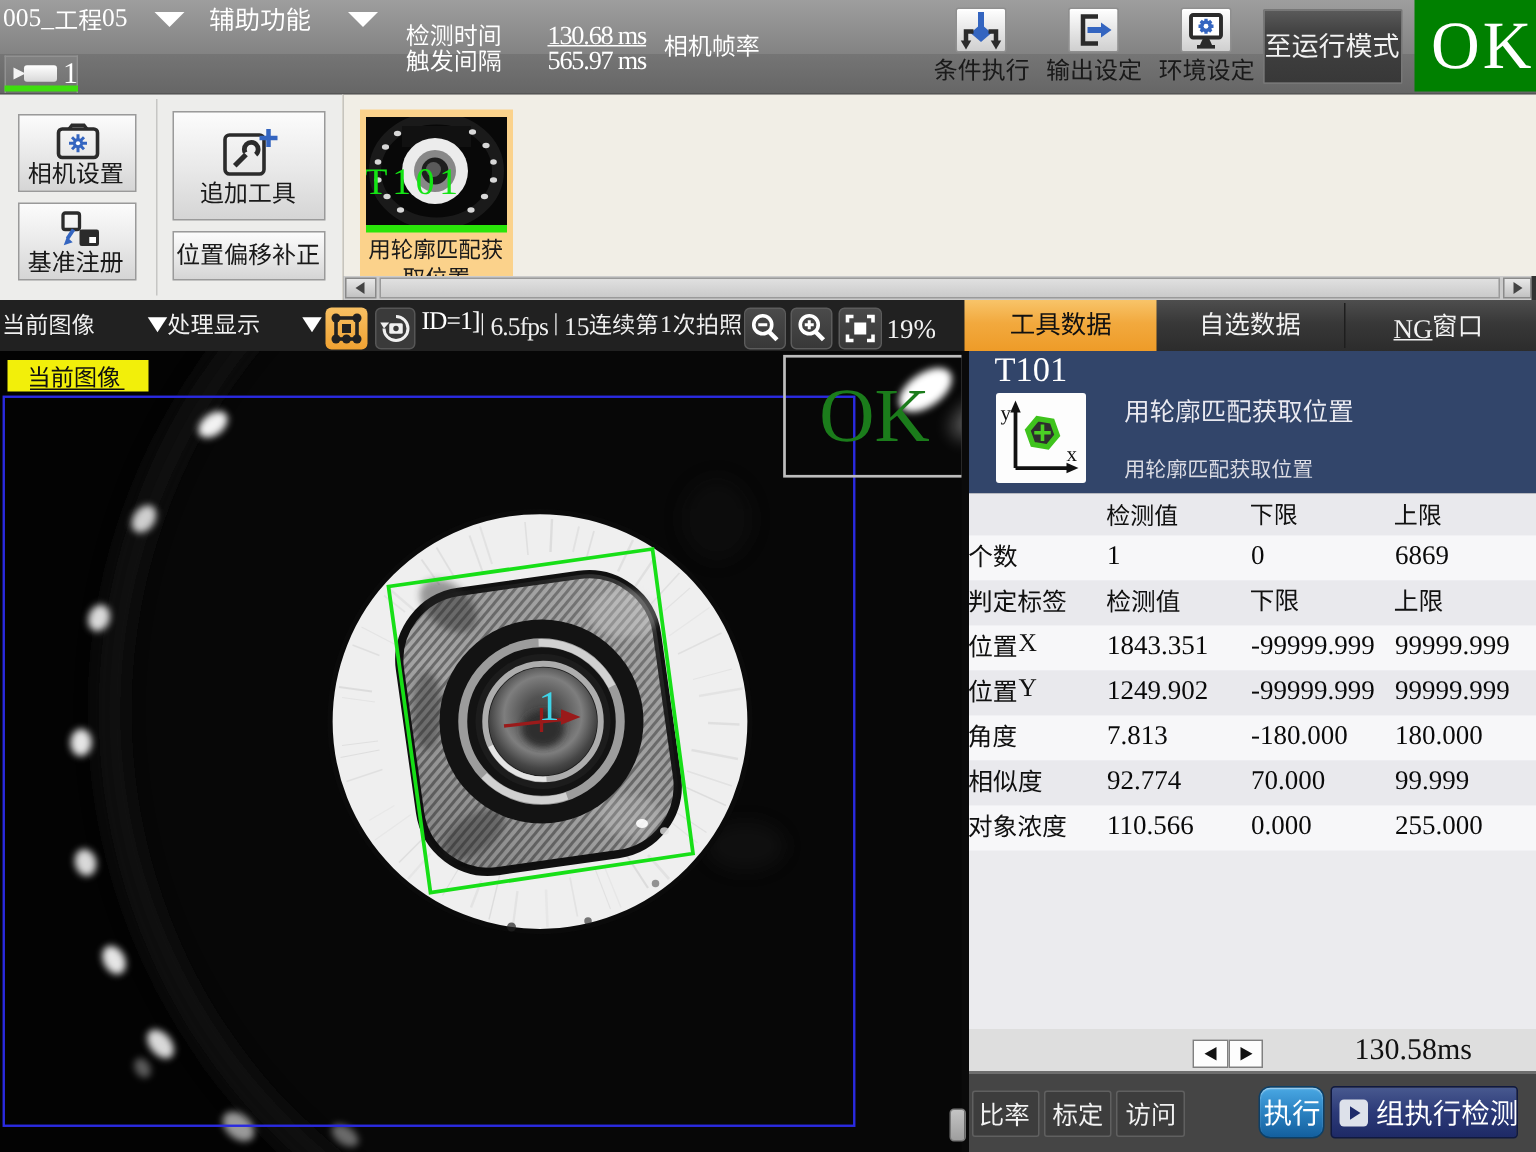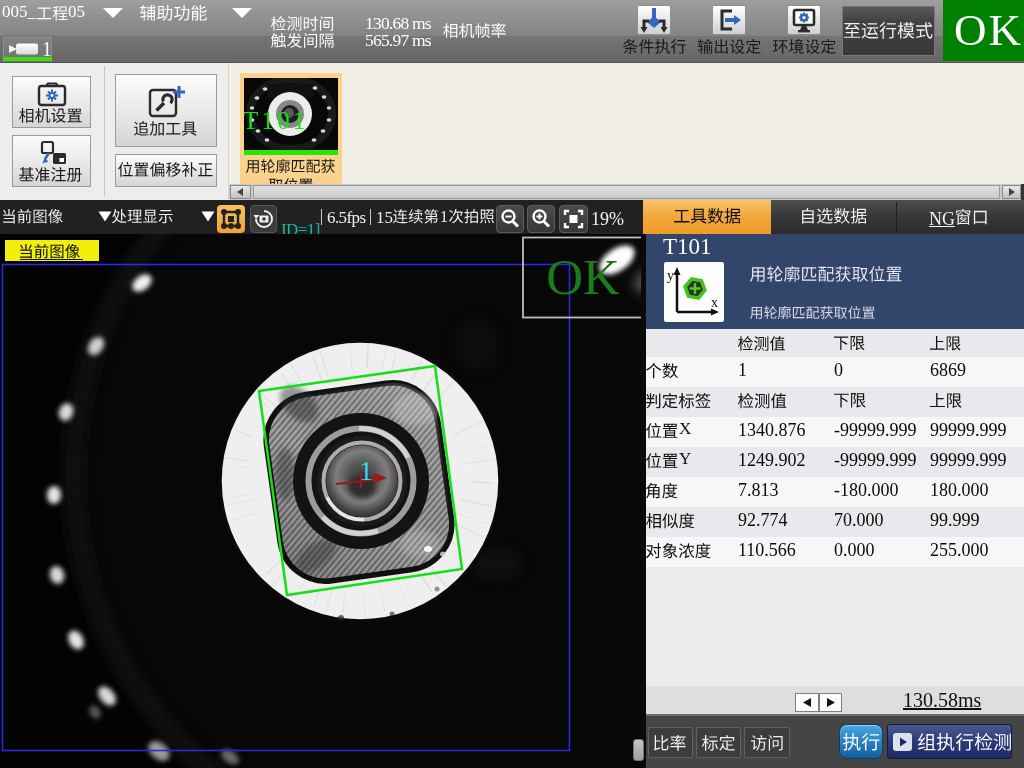--- a/index.html
+++ b/index.html
@@ -22,21 +22,21 @@
     </svg>
 <svg style="position:absolute;left:231px;top:7px" width="22" height="12">
       <path d="M1 1 L21 1 L11 11 Z" fill="#fff"></path>
     </svg>
 <svg style="position:absolute;left:270.0px;top:15.0px;" width="64.1" height="16.8" viewBox="0 0 64.1 16.8">
       <path transform="translate(0.47,14.55)" d="M7.5 -8.5V-7.4H12.9V-8.5ZM6.4 -5.7C6.8 -4.5 7.2 -2.9 7.4 -1.8L8.4 -2.1C8.2 -3.1 7.8 -4.7 7.3 -5.9ZM9.5 -6.1C9.7 -4.9 10 -3.3 10.1 -2.3L11.1 -2.4C11 -3.5 10.7 -5 10.4 -6.3ZM2.9 -13.4V-10.4H0.8V-9.3H2.8C2.3 -7.2 1.4 -4.7 0.5 -3.4C0.7 -3.1 1 -2.6 1.1 -2.2C1.8 -3.2 2.4 -4.8 2.9 -6.5V1.3H4V-7.1C4.4 -6.3 4.8 -5.4 5.1 -4.9L5.8 -5.7C5.5 -6.2 4.3 -8.1 4 -8.6V-9.3H5.6V-10.4H4V-13.4ZM10 -13.6C8.9 -11.3 7 -9.3 5 -8C5.2 -7.8 5.6 -7.3 5.7 -7C7.3 -8.2 8.9 -9.8 10.1 -11.6C11.4 -10 13.2 -8.3 14.8 -7.2C15 -7.5 15.2 -8 15.5 -8.3C13.8 -9.3 11.8 -11 10.7 -12.6L11 -13.2ZM5.5 -0.6V0.5H15V-0.6H12.1C12.9 -2.1 13.9 -4.2 14.5 -6L13.5 -6.3C12.9 -4.5 11.9 -2.1 11 -0.6Z M23.8 -1.5C24.6 -0.7 25.5 0.4 26 1.2L26.8 0.6C26.3 -0.1 25.3 -1.2 24.5 -1.9ZM21 -12.5V-2.5H21.9V-11.6H25.4V-2.5H26.4V-12.5ZM29.9 -13.2V-0.1C29.9 0.1 29.8 0.2 29.6 0.2C29.3 0.2 28.6 0.2 27.7 0.2C27.9 0.5 28 1 28.1 1.2C29.2 1.2 29.9 1.2 30.3 1C30.7 0.8 30.9 0.5 30.9 -0.1V-13.2ZM27.7 -12V-2.4H28.6V-12ZM23.1 -10.4V-4.8C23.1 -2.8 22.8 -0.8 20.1 0.5C20.3 0.7 20.6 1.1 20.7 1.2C23.6 -0.2 24.1 -2.6 24.1 -4.8V-10.4ZM17.3 -12.4C18.2 -11.9 19.3 -11.2 19.9 -10.6L20.6 -11.6C20 -12.1 18.9 -12.8 18 -13.3ZM16.6 -8.1C17.5 -7.6 18.7 -6.9 19.2 -6.4L20 -7.4C19.3 -7.8 18.2 -8.5 17.3 -9ZM16.9 0.4 18 1.1C18.7 -0.4 19.5 -2.4 20.1 -4L19.1 -4.7C18.5 -2.9 17.6 -0.8 16.9 0.4Z M39.6 -7.2C40.4 -6 41.5 -4.3 42 -3.3L43.1 -3.9C42.5 -4.9 41.4 -6.5 40.6 -7.8ZM37.2 -6.4V-2.8H34.4V-6.4ZM37.2 -7.5H34.4V-11H37.2ZM33.3 -12.1V-0.4H34.4V-1.7H38.3V-12.1ZM44.2 -13.4V-10.2H39V-9.1H44.2V-0.5C44.2 -0.2 44.1 -0.1 43.8 -0.1C43.4 -0.1 42.2 -0.1 41 -0.1C41.2 0.2 41.4 0.8 41.4 1.1C43 1.1 44.1 1.1 44.6 0.9C45.2 0.7 45.4 0.4 45.4 -0.5V-9.1H47.4V-10.2H45.4V-13.4Z M49.5 -9.8V1.3H50.7V-9.8ZM49.7 -12.7C50.4 -12 51.3 -10.9 51.6 -10.3L52.6 -10.9C52.2 -11.6 51.4 -12.6 50.6 -13.2ZM54.1 -4.7H57.9V-2.6H54.1ZM54.1 -7.9H57.9V-5.7H54.1ZM53 -8.9V-1.6H59V-8.9ZM53.6 -12.5V-11.4H61.4V-0.2C61.4 0 61.3 0.1 61.1 0.1C60.9 0.1 60.2 0.1 59.6 0.1C59.7 0.4 59.9 0.9 60 1.2C60.9 1.2 61.6 1.2 62 1C62.5 0.8 62.6 0.5 62.6 -0.2V-12.5Z" fill="#fff"></path>
     </svg>
 <svg style="position:absolute;left:270.0px;top:32.0px;" width="64.7" height="16.8" viewBox="0 0 64.7 16.8">
       <path transform="translate(0.49,14.50)" d="M4.1 -8.4V-6.5H2.7V-8.4ZM5 -8.4H6.4V-6.5H5ZM2.6 -9.4C2.9 -9.9 3.2 -10.4 3.4 -11H5.4C5.2 -10.5 4.9 -9.9 4.6 -9.4ZM3 -13.5C2.5 -11.5 1.7 -9.6 0.5 -8.4C0.8 -8.2 1.2 -7.8 1.4 -7.6L1.7 -7.9V-5.1C1.7 -3.3 1.6 -0.9 0.6 0.8C0.8 0.9 1.3 1.1 1.5 1.3C2.2 0.2 2.5 -1.3 2.6 -2.7H4.1V0.8H5V-2.7H6.4V-0.1C6.4 0.1 6.4 0.1 6.2 0.1C6.1 0.1 5.7 0.1 5.3 0.1C5.4 0.4 5.6 0.8 5.6 1.1C6.3 1.1 6.7 1.1 7 0.9C7.3 0.7 7.4 0.4 7.4 -0.1V-9.4H5.7C6.1 -10.1 6.5 -10.9 6.8 -11.6L6 -12.1L5.9 -12H3.8C3.9 -12.4 4 -12.8 4.1 -13.2ZM4.1 -5.6V-3.7H2.7C2.7 -4.2 2.7 -4.7 2.7 -5.1V-5.6ZM5 -5.6H6.4V-3.7H5ZM10.7 -13.4V-10.4H8.1V-4.4H10.8V-0.9L7.6 -0.6L7.8 0.6C9.5 0.4 11.8 0.1 14 -0.3C14.2 0.3 14.4 0.8 14.4 1.2L15.5 0.8C15.2 -0.3 14.5 -2.1 13.7 -3.5L12.8 -3.1C13.1 -2.6 13.4 -1.9 13.6 -1.3L12 -1.1V-4.4H14.6V-10.4H12V-13.4ZM9.1 -9.4H10.8V-5.4H9.1ZM11.9 -9.4H13.6V-5.4H11.9Z M26.8 -12.6C27.5 -11.9 28.4 -10.9 28.8 -10.3L29.8 -10.9C29.3 -11.5 28.4 -12.5 27.7 -13.2ZM18.3 -8.4C18.5 -8.5 19 -8.6 20 -8.6H22.3C21.2 -5.3 19.4 -2.7 16.5 -0.9C16.8 -0.7 17.2 -0.2 17.4 0C19.5 -1.3 21 -2.9 22.1 -4.9C22.7 -3.7 23.5 -2.6 24.5 -1.8C23.1 -0.8 21.5 -0.1 19.8 0.3C20.1 0.5 20.4 1 20.5 1.3C22.3 0.8 24 0.1 25.4 -1C26.9 0.1 28.6 0.9 30.7 1.3C30.8 1 31.2 0.5 31.4 0.3C29.5 -0.1 27.8 -0.8 26.4 -1.7C27.8 -3 28.8 -4.6 29.5 -6.6L28.7 -7L28.5 -6.9H23.1C23.3 -7.5 23.5 -8 23.6 -8.6H30.9L30.9 -9.8H24C24.2 -10.9 24.4 -12 24.6 -13.3L23.2 -13.5C23.1 -12.2 22.9 -11 22.6 -9.8H19.7C20.1 -10.6 20.6 -11.7 20.8 -12.8L19.6 -13C19.3 -11.8 18.7 -10.5 18.5 -10.1C18.3 -9.8 18.1 -9.6 17.9 -9.5C18 -9.2 18.2 -8.6 18.3 -8.4ZM25.4 -2.5C24.3 -3.4 23.5 -4.5 22.8 -5.8H27.9C27.3 -4.5 26.4 -3.4 25.4 -2.5Z M33.5 -9.8V1.3H34.7V-9.8ZM33.7 -12.7C34.4 -12 35.3 -10.9 35.6 -10.3L36.6 -10.9C36.2 -11.6 35.4 -12.6 34.6 -13.2ZM38.1 -4.7H41.9V-2.6H38.1ZM38.1 -7.9H41.9V-5.7H38.1ZM37 -8.9V-1.6H43V-8.9ZM37.6 -12.5V-11.4H45.4V-0.2C45.4 0 45.3 0.1 45.1 0.1C44.9 0.1 44.2 0.1 43.6 0.1C43.7 0.4 43.9 0.9 44 1.2C44.9 1.2 45.6 1.2 46 1C46.5 0.8 46.6 0.5 46.6 -0.2V-12.5Z M56.1 -9.9H61.2V-8.4H56.1ZM55.1 -10.8V-7.5H62.3V-10.8ZM54.3 -12.7V-11.7H63.2V-12.7ZM49.2 -12.8V1.2H50.3V-11.7H52.3C52 -10.6 51.5 -9.2 51.1 -8.1C52.2 -6.8 52.5 -5.7 52.5 -4.8C52.5 -4.3 52.4 -3.9 52.2 -3.7C52 -3.6 51.9 -3.6 51.7 -3.6C51.4 -3.6 51.1 -3.6 50.7 -3.6C50.9 -3.3 51 -2.8 51 -2.5C51.4 -2.5 51.8 -2.5 52.1 -2.5C52.4 -2.6 52.7 -2.7 52.9 -2.8C53.4 -3.2 53.6 -3.9 53.6 -4.7C53.6 -5.7 53.3 -6.9 52.1 -8.2C52.7 -9.5 53.3 -11.1 53.7 -12.4L52.9 -12.8L52.8 -12.8ZM60.3 -5.4C60 -4.8 59.5 -3.8 59 -3.1H56.1V-2.3H58.1V0.9H59.2V-2.3H61.3V-3.1H59.9C60.3 -3.7 60.8 -4.4 61.1 -5.1ZM56.4 -5.1C56.8 -4.5 57.3 -3.6 57.6 -3.1L58.4 -3.5C58.2 -4 57.6 -4.8 57.1 -5.5ZM54.4 -6.6V1.3H55.4V-5.7H61.9V0.1C61.9 0.2 61.9 0.3 61.7 0.3C61.5 0.3 61 0.3 60.4 0.3C60.6 0.6 60.7 1 60.7 1.3C61.6 1.3 62.2 1.3 62.5 1.1C62.9 0.9 63 0.6 63 0.1V-6.6Z" fill="#fff"></path>
     </svg>
-<div style="position:absolute;left:365px;top:13px;font:17.5px 'Liberation Serif',serif;color:#fff;letter-spacing:-0.8px;">130.68 ms</div>
+<div style="position:absolute;left:365px;top:13px;font:17.5px 'Liberation Serif',serif;color:#fff;letter-spacing:-0.8px;text-decoration:underline;">130.68 ms</div>
 <div style="position:absolute;left:365px;top:30px;font:17.5px 'Liberation Serif',serif;color:#fff;letter-spacing:-0.8px;">565.97 ms</div>
 <svg style="position:absolute;left:442.0px;top:22.0px;" width="64.7" height="16.9" viewBox="0 0 64.7 16.9">
       <path transform="translate(0.54,14.55)" d="M8.7 -7.6H13.6V-4.8H8.7ZM8.7 -8.7V-11.4H13.6V-8.7ZM8.7 -3.7H13.6V-0.9H8.7ZM7.6 -12.5V1.2H8.7V0.2H13.6V1.1H14.8V-12.5ZM3.4 -13.4V-10H0.8V-8.9H3.3C2.7 -6.7 1.6 -4.1 0.5 -2.8C0.7 -2.5 1 -2 1.1 -1.7C2 -2.8 2.8 -4.6 3.4 -6.4V1.3H4.6V-6C5.2 -5.3 5.9 -4.3 6.2 -3.7L7 -4.7C6.6 -5.2 5.2 -6.9 4.6 -7.4V-8.9H6.9V-10H4.6V-13.4Z M24 -12.5V-7.4C24 -4.9 23.7 -1.7 21.6 0.5C21.9 0.7 22.3 1.1 22.5 1.3C24.8 -1.1 25.1 -4.7 25.1 -7.4V-11.4H28.1V-1.1C28.1 0.3 28.2 0.6 28.5 0.8C28.8 1 29.1 1.1 29.4 1.1C29.6 1.1 30 1.1 30.2 1.1C30.6 1.1 30.9 1.1 31.1 0.9C31.3 0.7 31.5 0.5 31.5 0C31.6 -0.4 31.7 -1.6 31.7 -2.5C31.4 -2.6 31 -2.8 30.8 -3C30.7 -1.9 30.7 -1.1 30.7 -0.7C30.7 -0.4 30.6 -0.2 30.5 -0.1C30.4 -0 30.3 0 30.2 0C30 0 29.8 0 29.7 0C29.6 0 29.5 -0 29.4 -0.1C29.4 -0.2 29.3 -0.5 29.3 -1V-12.5ZM19.5 -13.4V-10H16.8V-8.9H19.3C18.8 -6.6 17.6 -4.1 16.4 -2.8C16.6 -2.5 16.9 -2 17.1 -1.7C18 -2.8 18.8 -4.6 19.5 -6.5V1.3H20.7V-6.1C21.3 -5.3 22 -4.3 22.4 -3.7L23.1 -4.7C22.7 -5.2 21.2 -6.9 20.7 -7.4V-8.9H23V-10H20.7V-13.4Z M43.3 -0.9C44.4 -0.3 45.9 0.6 46.6 1.3L47.3 0.4C46.6 -0.2 45.1 -1.1 43.9 -1.7ZM42.5 -7.3V-4.4C42.5 -2.9 42.1 -0.9 38.3 0.3C38.5 0.6 38.8 1 39 1.3C43 -0.2 43.6 -2.4 43.6 -4.4V-7.3ZM39.8 -9.5V-2H40.8V-8.4H45.2V-2H46.3V-9.5H43.6V-10.9H47.2V-12H43.6V-13.4H42.4V-9.5ZM33.2 -10.4V-2H34.2V-9.3H35.4V1.3H36.4V-9.3H37.7V-3.4C37.7 -3.2 37.7 -3.2 37.6 -3.2C37.4 -3.2 37.1 -3.2 36.8 -3.2C36.9 -2.9 37.1 -2.4 37.1 -2.1C37.6 -2.1 38 -2.2 38.3 -2.4C38.6 -2.5 38.6 -2.9 38.6 -3.3V-10.4H36.4V-13.4H35.4V-10.4Z M61.3 -10.3C60.7 -9.6 59.7 -8.8 59 -8.2L59.9 -7.6C60.6 -8.2 61.5 -8.9 62.3 -9.7ZM48.9 -5.4 49.5 -4.4C50.6 -4.9 51.9 -5.6 53.1 -6.3L52.9 -7.2C51.4 -6.5 49.9 -5.8 48.9 -5.4ZM49.4 -9.6C50.2 -9 51.3 -8.2 51.8 -7.7L52.6 -8.4C52.1 -9 51 -9.7 50.2 -10.2ZM58.8 -6.5C59.9 -5.9 61.3 -4.9 62 -4.3L62.9 -5C62.2 -5.6 60.8 -6.6 59.7 -7.2ZM48.8 -3.2V-2.1H55.4V1.3H56.6V-2.1H63.2V-3.2H56.6V-4.5H55.4V-3.2ZM55 -13.2C55.2 -12.9 55.5 -12.4 55.7 -12H49.1V-10.9H55C54.5 -10.1 54 -9.5 53.8 -9.3C53.5 -9 53.3 -8.8 53.1 -8.8C53.2 -8.5 53.3 -8 53.4 -7.7C53.6 -7.8 54 -7.9 55.8 -8C55.1 -7.3 54.4 -6.6 54.1 -6.4C53.5 -5.9 53.1 -5.6 52.8 -5.6C52.9 -5.3 53 -4.8 53.1 -4.5C53.4 -4.7 54 -4.8 58.2 -5.2C58.4 -4.9 58.5 -4.6 58.6 -4.3L59.6 -4.8C59.2 -5.5 58.4 -6.6 57.7 -7.5L56.8 -7.1C57.1 -6.8 57.4 -6.4 57.6 -6.1L54.8 -5.8C56.2 -6.9 57.6 -8.4 58.9 -9.8L57.9 -10.4C57.6 -10 57.2 -9.5 56.8 -9.1L54.7 -9C55.3 -9.5 55.8 -10.2 56.3 -10.9H63.1V-12H57.1C56.9 -12.5 56.5 -13.1 56.1 -13.6Z" fill="#fff"></path>
     </svg>
 <div style="position:absolute;left:637px;top:5px;width:34px;height:30px;background:linear-gradient(#fff,#e2e2e2 60%,#cfcfcf);border:1px solid #8f8f8f;border-radius:2px;box-shadow:inset 0 1px 0 #fff;"></div>
 <div style="position:absolute;left:712px;top:5px;width:34px;height:30px;background:linear-gradient(#fff,#e2e2e2 60%,#cfcfcf);border:1px solid #8f8f8f;border-radius:2px;box-shadow:inset 0 1px 0 #fff;"></div>
 <div style="position:absolute;left:787px;top:5px;width:34px;height:30px;background:linear-gradient(#fff,#e2e2e2 60%,#cfcfcf);border:1px solid #8f8f8f;border-radius:2px;box-shadow:inset 0 1px 0 #fff;"></div>
 <svg style="position:absolute;left:637px;top:5px" width="34" height="30">
 <rect x="15" y="3" width="4" height="10" fill="#3465c0"></rect>
 <path d="M17 11 L24 17 L17 23 L10 17 Z" fill="#3465c0"></path>
@@ -201,21 +201,21 @@
       </g>
 <rect x="11" y="11" width="6" height="6" fill="#222"></rect>
     </svg>
 <div style="position:absolute;left:250px;top:205px;width:27px;height:28px;background:#3a3a3a;border-radius:4px;border:1px solid #565656;"></div>
 <svg style="position:absolute;left:251px;top:206px" width="26" height="26">
 <path d="M13 5 a8 8 0 1 1 -8 8" stroke="#f0f0f0" stroke-width="2" fill="none"></path>
 <path d="M5 13 L2.5 9 L8.5 9 Z" fill="#f0f0f0"></path>
 <rect x="8.5" y="9.5" width="9" height="7" rx="1" fill="#f0f0f0"></rect>
       <circle cx="13" cy="13" r="1.8" fill="#3a3a3a"></circle>
     </svg>
-<div style="position:absolute;left:281px;top:220px;font:17px 'Liberation Serif',serif;color:#14b8a6;letter-spacing:-0.6px;">ID=1]</div>
+<div style="position:absolute;left:281px;top:204px;font:17px 'Liberation Serif',serif;color:#ffffff;letter-spacing:-0.6px;">ID=1]</div>
 <div style="position:absolute;left:320px;top:207px;font:16px 'Liberation Serif',serif;color:#efefef;">|</div>
 <div style="position:absolute;left:327px;top:208px;font:17px 'Liberation Serif',serif;color:#efefef;letter-spacing:-0.6px;">6.5fps</div>
 <div style="position:absolute;left:369px;top:207px;font:16px 'Liberation Serif',serif;color:#efefef;">|</div>
 <div style="position:absolute;left:376px;top:208px;font:17px 'Liberation Serif',serif;color:#efefef;">15</div>
 <svg style="position:absolute;left:392.0px;top:208.0px;" width="47.2" height="16.4" viewBox="0 0 47.2 16.4">
       <path transform="translate(0.54,14.10)" d="M1.3 -12.3C2.1 -11.4 3 -10.2 3.5 -9.4L4.4 -10.1C4 -10.8 3 -12 2.2 -12.8ZM3.8 -7.8H0.7V-6.7H2.7V-1.8C2.1 -1.5 1.3 -0.8 0.5 0.1L1.3 1.3C2 0.2 2.7 -0.8 3.2 -0.8C3.6 -0.8 4.1 -0.2 4.7 0.2C5.9 0.9 7.2 1.1 9.2 1.1C10.8 1.1 13.6 1 14.7 0.9C14.8 0.5 14.9 -0.1 15.1 -0.4C13.5 -0.2 11.2 -0.1 9.2 -0.1C7.4 -0.1 6.1 -0.2 5 -0.9C4.5 -1.2 4.1 -1.5 3.8 -1.7ZM5.8 -6.3C6 -6.5 6.5 -6.6 7.3 -6.6H9.6V-4.4H4.9V-3.3H9.6V-0.5H10.8V-3.3H14.6V-4.4H10.8V-6.6H13.8L13.9 -7.6H10.8V-9.5H9.6V-7.6H7.1C7.6 -8.4 8 -9.4 8.4 -10.4H14.3V-11.4H8.9L9.3 -12.7L8.1 -13C8 -12.5 7.8 -11.9 7.6 -11.4H5V-10.4H7.2C6.8 -9.5 6.5 -8.8 6.3 -8.5C6 -7.9 5.7 -7.5 5.5 -7.5C5.6 -7.1 5.8 -6.6 5.8 -6.3Z M22.8 -7C23.5 -6.6 24.4 -6 24.8 -5.6L25.3 -6.2C24.9 -6.6 24.1 -7.2 23.4 -7.6ZM21.7 -5.6C22.4 -5.2 23.3 -4.5 23.7 -4.1L24.3 -4.8C23.8 -5.2 23 -5.8 22.3 -6.2ZM26.2 -1.6C27.4 -0.8 28.9 0.4 29.6 1.3L30.3 0.5C29.6 -0.3 28.1 -1.5 26.9 -2.3ZM16.2 -0.9 16.4 0.2C17.7 -0.3 19.5 -1 21.1 -1.6L20.9 -2.6C19.1 -1.9 17.4 -1.3 16.2 -0.9ZM21.7 -9.2V-8.2H28.7C28.5 -7.5 28.2 -6.8 28 -6.4L28.9 -6.1C29.3 -6.9 29.7 -8 30 -9.1L29.3 -9.2L29.1 -9.2H26.2V-10.6H29.2V-11.6H26.2V-13H25.1V-11.6H22.3V-10.6H25.1V-9.2ZM25.5 -7.6V-5.7C25.5 -5.2 25.5 -4.5 25.4 -3.9H21.4V-2.9H25C24.4 -1.7 23.3 -0.5 21.1 0.4C21.3 0.6 21.6 1 21.8 1.3C24.4 0.1 25.7 -1.4 26.2 -2.9H30.1V-3.9H26.5C26.6 -4.5 26.6 -5.1 26.6 -5.7V-7.6ZM16.4 -6.6C16.7 -6.7 17 -6.8 18.8 -7C18.2 -6 17.6 -5.2 17.3 -4.9C16.9 -4.3 16.5 -3.9 16.2 -3.8C16.3 -3.5 16.5 -3 16.6 -2.8C16.8 -3 17.4 -3.2 21 -4.2C21 -4.4 20.9 -4.9 20.9 -5.2L18.2 -4.5C19.3 -5.9 20.4 -7.5 21.3 -9.2L20.4 -9.7C20.1 -9.1 19.8 -8.6 19.4 -8L17.6 -7.8C18.5 -9.2 19.4 -10.9 20.1 -12.5L19.1 -13C18.4 -11.1 17.3 -9.1 17 -8.6C16.6 -8 16.4 -7.7 16.1 -7.6C16.2 -7.3 16.4 -6.8 16.4 -6.6Z M33.6 -6.2C33.5 -5.1 33.2 -3.7 33 -2.8H37.2C35.9 -1.4 33.9 -0.3 32.1 0.3C32.3 0.6 32.7 1 32.8 1.3C34.7 0.5 36.7 -0.8 38.1 -2.3V1.2H39.2V-2.8H43.7C43.6 -1.4 43.4 -0.8 43.2 -0.6C43.1 -0.4 42.9 -0.4 42.6 -0.4C42.3 -0.4 41.6 -0.4 40.9 -0.5C41 -0.2 41.2 0.2 41.2 0.6C42 0.6 42.7 0.6 43.1 0.6C43.6 0.5 43.9 0.4 44.1 0.2C44.5 -0.2 44.7 -1.1 45 -3.3C45 -3.5 45 -3.8 45 -3.8H39.2V-5.2H44.5V-8.6H33V-7.7H38.1V-6.2ZM34.6 -5.2H38.1V-3.8H34.4ZM39.2 -7.7H43.3V-6.2H39.2ZM34.3 -13.1C33.7 -11.6 32.8 -10.2 31.7 -9.3C32 -9.1 32.5 -8.9 32.7 -8.7C33.3 -9.3 33.9 -10 34.3 -10.8H35.2C35.5 -10.2 35.8 -9.4 36 -8.9L37 -9.3C36.9 -9.7 36.6 -10.3 36.4 -10.8H38.9V-11.7H34.9C35 -12.1 35.2 -12.4 35.4 -12.8ZM40.3 -13.1C39.9 -11.7 39.1 -10.3 38.2 -9.4C38.5 -9.3 39 -9 39.2 -8.8C39.7 -9.3 40.2 -10 40.6 -10.8H41.6C42.1 -10.2 42.6 -9.4 42.8 -8.9L43.8 -9.3C43.6 -9.7 43.3 -10.3 42.9 -10.8H45.7V-11.7H41C41.1 -12.1 41.3 -12.4 41.4 -12.8Z" fill="#efefef"></path>
     </svg>
 <div style="position:absolute;left:440px;top:208px;font:16px 'Liberation Serif',serif;color:#efefef;">1</div>
 <svg style="position:absolute;left:448.0px;top:208.0px;" width="47.2" height="16.3" viewBox="0 0 47.2 16.3">
       <path transform="translate(0.35,14.02)" d="M0.9 -11.1C1.9 -10.5 3.3 -9.6 3.9 -9L4.6 -9.9C4 -10.5 2.6 -11.4 1.6 -12ZM0.7 -1.1 1.7 -0.3C2.7 -1.7 3.9 -3.5 4.8 -5.1L3.9 -5.9C2.9 -4.2 1.6 -2.3 0.7 -1.1ZM7 -13C6.5 -10.5 5.7 -8.1 4.5 -6.6C4.8 -6.5 5.4 -6.1 5.6 -6C6.2 -6.8 6.8 -8 7.3 -9.2H13C12.7 -8.2 12.2 -7 11.8 -6.2C12.1 -6.1 12.6 -5.9 12.8 -5.8C13.4 -6.8 14 -8.5 14.4 -10L13.6 -10.4L13.4 -10.4H7.6C7.9 -11.2 8.1 -12 8.3 -12.8ZM8.8 -8.5V-7.5C8.8 -5.3 8.5 -1.9 3.7 0.4C4 0.6 4.4 1 4.6 1.3C7.7 -0.2 9 -2.2 9.6 -4.1C10.5 -1.6 11.9 0.2 14.1 1.1C14.3 0.8 14.6 0.3 14.9 0.1C12.2 -0.9 10.7 -3.3 10 -6.4C10 -6.8 10.1 -7.1 10.1 -7.5V-8.5Z M18.3 -13V-9.9H16.2V-8.8H18.3V-5.4C17.4 -5.2 16.6 -5 16 -4.8L16.3 -3.6L18.3 -4.2V-0.2C18.3 0.1 18.2 0.1 18 0.1C17.8 0.1 17.1 0.1 16.4 0.1C16.6 0.4 16.7 0.9 16.8 1.2C17.8 1.2 18.5 1.2 18.9 1C19.3 0.8 19.4 0.5 19.4 -0.2V-4.6L21.4 -5.1L21.2 -6.2L19.4 -5.7V-8.8H21.2V-9.9H19.4V-13ZM23.2 -4.4H28.4V-0.8H23.2ZM23.2 -5.5V-9.1H28.4V-5.5ZM25.3 -13C25.2 -12.2 24.9 -11.1 24.7 -10.2H22V1.2H23.2V0.4H28.4V1.1H29.6V-10.2H25.8C26.1 -11 26.4 -12 26.7 -12.8Z M39.2 -6.3H43.7V-4H39.2ZM38.1 -7.3V-3H44.9V-7.3ZM36.3 -1.9C36.5 -0.9 36.6 0.4 36.6 1.2L37.7 1C37.7 0.2 37.5 -1.1 37.3 -2ZM39.6 -2C40 -1 40.4 0.4 40.5 1.1L41.7 0.9C41.5 0.1 41.1 -1.2 40.7 -2.2ZM42.7 -2.1C43.5 -1 44.3 0.4 44.7 1.3L45.8 0.8C45.4 -0.1 44.5 -1.5 43.8 -2.5ZM33.7 -2.4C33.2 -1.2 32.4 0 31.7 0.8L32.8 1.3C33.5 0.4 34.3 -0.9 34.8 -2.1ZM33.5 -11.3H35.9V-8.6H33.5ZM33.5 -4.5V-7.6H35.9V-4.5ZM32.4 -12.4V-2.7H33.5V-3.5H37V-12.4ZM37.6 -12.4V-11.3H40.2C39.9 -9.9 39.2 -8.9 37.1 -8.4C37.4 -8.2 37.7 -7.8 37.8 -7.5C40.1 -8.2 41 -9.5 41.4 -11.3H44.1C44 -9.9 43.9 -9.3 43.7 -9.1C43.6 -9 43.5 -8.9 43.3 -8.9C43 -8.9 42.4 -8.9 41.7 -9C41.9 -8.7 42 -8.3 42 -8C42.7 -8 43.4 -8 43.8 -8C44.2 -8.1 44.4 -8.2 44.7 -8.4C45 -8.8 45.2 -9.7 45.3 -11.9C45.3 -12.1 45.3 -12.4 45.3 -12.4Z" fill="#efefef"></path>
@@ -440,21 +440,21 @@
 <div style="position:absolute;left:930px;top:359.5px;font:18px 'Liberation Serif',serif;color:#0a0a0a;">6869</div>
 <svg style="position:absolute;left:737.0px;top:392.0px;" width="50.3" height="17.3" viewBox="0 0 50.3 17.3">
       <path transform="translate(0.46,14.98)" d="M7.7 -8.7V-7.7H13.3V-8.7ZM6.6 -5.9C7 -4.6 7.5 -3 7.6 -1.9L8.6 -2.2C8.5 -3.2 8 -4.9 7.5 -6.1ZM9.8 -6.3C10 -5.1 10.3 -3.4 10.4 -2.3L11.5 -2.5C11.4 -3.6 11.1 -5.2 10.7 -6.5ZM3 -13.9V-10.7H0.8V-9.6H2.8C2.4 -7.4 1.5 -4.8 0.5 -3.5C0.7 -3.2 1 -2.6 1.2 -2.3C1.8 -3.3 2.5 -5 3 -6.7V1.3H4.1V-7.3C4.5 -6.5 5 -5.5 5.2 -5L6 -5.9C5.7 -6.4 4.5 -8.3 4.1 -8.9V-9.6H5.8V-10.7H4.1V-13.9ZM10.3 -14C9.2 -11.6 7.2 -9.6 5.1 -8.3C5.4 -8 5.7 -7.5 5.9 -7.3C7.6 -8.4 9.2 -10.1 10.5 -12C11.7 -10.3 13.6 -8.5 15.3 -7.4C15.4 -7.8 15.7 -8.3 15.9 -8.6C14.3 -9.6 12.2 -11.4 11.1 -13L11.4 -13.6ZM5.7 -0.6V0.5H15.5V-0.6H12.4C13.3 -2.1 14.3 -4.4 15 -6.2L13.9 -6.5C13.3 -4.7 12.3 -2.2 11.4 -0.6Z M24.5 -1.5C25.4 -0.7 26.3 0.5 26.8 1.2L27.6 0.6C27.1 -0.1 26.1 -1.2 25.3 -2ZM21.6 -12.9V-2.5H22.6V-11.9H26.2V-2.6H27.2V-12.9ZM30.8 -13.6V-0.1C30.8 0.1 30.7 0.2 30.5 0.2C30.2 0.2 29.5 0.2 28.6 0.2C28.7 0.5 28.9 1 29 1.3C30.1 1.3 30.8 1.2 31.3 1.1C31.7 0.9 31.8 0.6 31.8 -0.1V-13.6ZM28.5 -12.4V-2.5H29.5V-12.4ZM23.9 -10.8V-4.9C23.9 -2.9 23.5 -0.9 20.8 0.5C21 0.7 21.3 1.1 21.4 1.3C24.4 -0.2 24.8 -2.7 24.8 -4.9V-10.8ZM17.8 -12.8C18.8 -12.3 19.9 -11.5 20.5 -11L21.3 -12C20.7 -12.5 19.5 -13.2 18.6 -13.7ZM17.1 -8.3C18 -7.8 19.2 -7.1 19.8 -6.6L20.6 -7.6C19.9 -8.1 18.7 -8.8 17.8 -9.2ZM17.5 0.4 18.6 1.1C19.3 -0.4 20.1 -2.4 20.7 -4.2L19.7 -4.8C19 -3 18.1 -0.8 17.5 0.4Z M42.9 -13.9C42.8 -13.4 42.8 -12.8 42.7 -12.2H38.4V-11.1H42.5C42.4 -10.5 42.3 -10 42.2 -9.5H39.3V-0.2H37.7V0.8H48.8V-0.2H47.3V-9.5H43.3C43.4 -10 43.5 -10.5 43.7 -11.1H48.3V-12.2H43.9L44.2 -13.8ZM40.4 -0.2V-1.6H46.2V-0.2ZM40.4 -6.3H46.2V-4.8H40.4ZM40.4 -7.2V-8.6H46.2V-7.2ZM40.4 -3.9H46.2V-2.5H40.4ZM37.4 -13.8C36.5 -11.3 35 -8.9 33.5 -7.3C33.7 -7 34.1 -6.3 34.2 -6C34.7 -6.6 35.2 -7.2 35.6 -7.8V1.3H36.8V-9.7C37.4 -10.9 38 -12.2 38.5 -13.5Z" fill="#111"></path>
     </svg>
 <svg style="position:absolute;left:833.0px;top:392.0px;" width="33.5" height="16.6" viewBox="0 0 33.5 16.6">
       <path transform="translate(0.09,14.23)" d="M0.9 -12.6V-11.4H7.3V1.3H8.6V-7.4C10.5 -6.4 12.7 -5 13.8 -4.1L14.7 -5.2C13.4 -6.3 10.8 -7.7 8.8 -8.7L8.6 -8.4V-11.4H15.6V-12.6Z M18 -13.2V1.3H19.1V-12.1H21.5C21.2 -11 20.7 -9.5 20.2 -8.3C21.4 -7 21.7 -5.9 21.7 -5C21.7 -4.5 21.6 -4 21.4 -3.8C21.2 -3.7 21 -3.7 20.8 -3.7C20.6 -3.6 20.2 -3.7 19.9 -3.7C20.1 -3.4 20.2 -2.9 20.2 -2.6C20.5 -2.6 21 -2.6 21.3 -2.6C21.6 -2.7 21.9 -2.8 22.1 -2.9C22.6 -3.3 22.8 -4 22.8 -4.9C22.8 -5.9 22.5 -7.1 21.3 -8.5C21.9 -9.8 22.5 -11.4 23 -12.8L22.2 -13.2L22 -13.2ZM29.9 -9V-7H25V-9ZM29.9 -10H25V-12H29.9ZM23.7 1.3C24.1 1.1 24.6 0.9 28 0C28 -0.3 27.9 -0.8 27.9 -1.1L25 -0.4V-5.9H26.6C27.4 -2.6 29 -0 31.6 1.2C31.8 0.9 32.1 0.4 32.4 0.1C31.1 -0.4 30 -1.3 29.2 -2.5C30.1 -3.1 31.2 -3.8 32.1 -4.5L31.3 -5.3C30.6 -4.7 29.6 -4 28.7 -3.4C28.3 -4.1 27.9 -5 27.7 -5.9H31.1V-13.1H23.8V-0.9C23.8 -0.2 23.4 0.1 23.2 0.3C23.4 0.5 23.6 1 23.7 1.3Z" fill="#111"></path>
     </svg>
 <svg style="position:absolute;left:929.0px;top:392.0px;" width="33.6" height="16.9" viewBox="0 0 33.6 16.9">
       <path transform="translate(0.16,14.61)" d="M7 -13.6V-0.7H0.8V0.5H15.7V-0.7H8.3V-7.3H14.5V-8.5H8.3V-13.6Z M18 -13.2V1.3H19.1V-12.1H21.5C21.2 -11 20.7 -9.5 20.2 -8.3C21.4 -7 21.7 -5.9 21.7 -5C21.7 -4.5 21.6 -4 21.4 -3.8C21.2 -3.7 21 -3.7 20.8 -3.7C20.6 -3.6 20.2 -3.7 19.9 -3.7C20.1 -3.4 20.2 -2.9 20.2 -2.6C20.5 -2.6 21 -2.6 21.3 -2.6C21.6 -2.7 21.9 -2.8 22.1 -2.9C22.6 -3.3 22.8 -4 22.8 -4.9C22.8 -5.9 22.5 -7.1 21.3 -8.5C21.9 -9.8 22.5 -11.4 23 -12.8L22.2 -13.2L22 -13.2ZM29.9 -9V-7H25V-9ZM29.9 -10H25V-12H29.9ZM23.7 1.3C24.1 1.1 24.6 0.9 28 0C28 -0.3 27.9 -0.8 27.9 -1.1L25 -0.4V-5.9H26.6C27.4 -2.6 29 -0 31.6 1.2C31.8 0.9 32.1 0.4 32.4 0.1C31.1 -0.4 30 -1.3 29.2 -2.5C30.1 -3.1 31.2 -3.8 32.1 -4.5L31.3 -5.3C30.6 -4.7 29.6 -4 28.7 -3.4C28.3 -4.1 27.9 -5 27.7 -5.9H31.1V-13.1H23.8V-0.9C23.8 -0.2 23.4 0.1 23.2 0.3C23.4 0.5 23.6 1 23.7 1.3Z" fill="#111"></path>
     </svg>
-<div style="position:absolute;left:738px;top:419.5px;font:18px 'Liberation Serif',serif;color:#0a0a0a;">1340.876</div>
+<div style="position:absolute;left:738px;top:419.5px;font:18px 'Liberation Serif',serif;color:#0a0a0a;">1843.351</div>
 <div style="position:absolute;left:834px;top:419.5px;font:18px 'Liberation Serif',serif;color:#0a0a0a;">-99999.999</div>
 <div style="position:absolute;left:930px;top:419.5px;font:18px 'Liberation Serif',serif;color:#0a0a0a;">99999.999</div>
 <div style="position:absolute;left:738px;top:449.5px;font:18px 'Liberation Serif',serif;color:#0a0a0a;">1249.902</div>
 <div style="position:absolute;left:834px;top:449.5px;font:18px 'Liberation Serif',serif;color:#0a0a0a;">-99999.999</div>
 <div style="position:absolute;left:930px;top:449.5px;font:18px 'Liberation Serif',serif;color:#0a0a0a;">99999.999</div>
 <div style="position:absolute;left:738px;top:479.5px;font:18px 'Liberation Serif',serif;color:#0a0a0a;">7.813</div>
 <div style="position:absolute;left:834px;top:479.5px;font:18px 'Liberation Serif',serif;color:#0a0a0a;">-180.000</div>
 <div style="position:absolute;left:930px;top:479.5px;font:18px 'Liberation Serif',serif;color:#0a0a0a;">180.000</div>
 <div style="position:absolute;left:738px;top:509.5px;font:18px 'Liberation Serif',serif;color:#0a0a0a;">92.774</div>
 <div style="position:absolute;left:834px;top:509.5px;font:18px 'Liberation Serif',serif;color:#0a0a0a;">70.000</div>
@@ -466,21 +466,21 @@
 <div style="position:absolute;left:646px;top:714px;width:378px;height:2px;background:#6e6e6e;"></div>
 <div style="position:absolute;left:679px;top:717px;font:20px 'Liberation Serif',serif;color:#84cc16;">1/2</div>
 <div style="position:absolute;left:795px;top:693px;width:24px;height:19px;background:#fdfdfd;border:1px solid #808080;"></div>
 <div style="position:absolute;left:819px;top:693px;width:23px;height:19px;background:#fdfdfd;border:1px solid #808080;"></div>
 <svg style="position:absolute;left:801px;top:697px" width="12" height="11">
       <path d="M10 1 L10 10 L2 5.5 Z" fill="#111"></path>
     </svg>
 <svg style="position:absolute;left:825px;top:697px" width="12" height="11">
       <path d="M2 1 L2 10 L10 5.5 Z" fill="#111"></path>
     </svg>
-<div style="position:absolute;left:903px;top:689px;font:20px 'Liberation Serif',serif;color:#111;text-decoration:underline;">130.58ms</div>
+<div style="position:absolute;left:903px;top:689px;font:20px 'Liberation Serif',serif;color:#111;">130.58ms</div>
 <div style="position:absolute;left:646px;top:716px;width:378px;height:52px;background:#454545;"></div>
 <div style="position:absolute;left:648px;top:727px;width:45px;height:31px;background:#3d3d3d;border:1px solid #606060;border-radius:2px;"></div>
 <div style="position:absolute;left:696px;top:727px;width:45px;height:31px;background:#3d3d3d;border:1px solid #606060;border-radius:2px;"></div>
 <div style="position:absolute;left:744px;top:727px;width:46px;height:31px;background:#3d3d3d;border:1px solid #606060;border-radius:2px;"></div>
 <svg style="position:absolute;left:653.2px;top:734.0px;" width="33.7" height="17.8" viewBox="0 0 33.7 17.8">
       <path transform="translate(-0.50,15.40)" d="M2.1 1.2C2.5 0.9 3.1 0.7 7.8 -0.9C7.7 -1.2 7.7 -1.7 7.7 -2.1L3.5 -0.9V-7.8H7.8V-9H3.5V-14.1H2.2V-1.2C2.2 -0.4 1.8 -0.1 1.5 0.1C1.7 0.4 2 0.9 2.1 1.2ZM9.1 -14.2V-1.5C9.1 0.4 9.5 0.9 11.2 0.9C11.5 0.9 13.4 0.9 13.8 0.9C15.5 0.9 15.9 -0.3 16 -3.7C15.7 -3.7 15.1 -4 14.8 -4.2C14.7 -1.1 14.6 -0.3 13.7 -0.3C13.3 -0.3 11.6 -0.3 11.3 -0.3C10.5 -0.3 10.4 -0.5 10.4 -1.4V-6.4C12.3 -7.5 14.3 -8.8 15.8 -10L14.7 -11.2C13.7 -10.1 12 -8.8 10.4 -7.8V-14.2Z M31.1 -10.9C30.5 -10.3 29.4 -9.3 28.7 -8.8L29.6 -8.1C30.4 -8.7 31.4 -9.5 32.2 -10.3ZM18 -5.7 18.6 -4.7C19.7 -5.3 21.1 -6 22.4 -6.7L22.2 -7.7C20.6 -6.9 19 -6.2 18 -5.7ZM18.4 -10.2C19.4 -9.6 20.5 -8.8 21 -8.2L21.9 -9C21.4 -9.5 20.2 -10.4 19.3 -10.9ZM28.5 -6.9C29.7 -6.2 31.1 -5.2 31.9 -4.5L32.8 -5.3C32.1 -6 30.5 -7 29.4 -7.6ZM17.9 -3.4V-2.2H24.8V1.4H26.2V-2.2H33.2V-3.4H26.2V-4.8H24.8V-3.4ZM24.4 -14.1C24.6 -13.7 25 -13.2 25.2 -12.8H18.2V-11.6H24.4C23.9 -10.8 23.4 -10.1 23.1 -9.8C22.9 -9.5 22.6 -9.4 22.4 -9.3C22.5 -9 22.7 -8.5 22.7 -8.2C23 -8.3 23.4 -8.4 25.3 -8.6C24.5 -7.7 23.8 -7.1 23.4 -6.8C22.9 -6.3 22.4 -6 22 -5.9C22.2 -5.6 22.4 -5 22.4 -4.8C22.8 -5 23.4 -5.1 27.8 -5.5C28 -5.2 28.2 -4.9 28.3 -4.6L29.3 -5C29 -5.8 28.1 -7.1 27.3 -7.9L26.4 -7.5C26.7 -7.2 26.9 -6.8 27.2 -6.4L24.2 -6.2C25.7 -7.4 27.2 -8.9 28.5 -10.5L27.5 -11.1C27.1 -10.6 26.7 -10.1 26.4 -9.6L24.2 -9.5C24.7 -10.1 25.3 -10.8 25.8 -11.6H33V-12.8H26.7C26.4 -13.2 26 -13.9 25.6 -14.4Z" fill="#f2f2f2"></path>
     </svg>
 <svg style="position:absolute;left:700.5px;top:734.0px;" width="34.9" height="17.8" viewBox="0 0 34.9 17.8">
       <path transform="translate(0.59,15.40)" d="M7.9 -13V-11.8H15.3V-13ZM13.2 -5.5C14 -3.8 14.8 -1.6 15.1 -0.3L16.3 -0.7C16 -2 15.2 -4.2 14.3 -5.9ZM8.3 -5.8C7.9 -4 7.1 -2.2 6.2 -1C6.5 -0.8 7 -0.5 7.2 -0.3C8.1 -1.6 9 -3.6 9.5 -5.6ZM7.2 -8.9V-7.7H10.8V-0.3C10.8 -0.1 10.7 -0 10.5 0C10.3 0 9.5 0 8.6 -0C8.8 0.4 8.9 0.9 9 1.3C10.2 1.3 11 1.3 11.5 1.1C12 0.8 12.1 0.4 12.1 -0.3V-7.7H16.3V-8.9ZM3.4 -14.3V-10.7H0.8V-9.5H3.2C2.6 -7.4 1.5 -4.9 0.4 -3.7C0.6 -3.3 1 -2.8 1.1 -2.5C2 -3.6 2.8 -5.3 3.4 -7.2V1.3H4.7V-7.5C5.3 -6.7 6 -5.7 6.3 -5.1L7 -6.1C6.7 -6.6 5.2 -8.5 4.7 -9V-9.5H6.9V-10.7H4.7V-14.3Z M20.8 -6.4C20.5 -3.3 19.5 -0.9 17.6 0.6C17.9 0.7 18.4 1.2 18.6 1.4C19.8 0.4 20.6 -0.9 21.2 -2.4C22.8 0.5 25.3 1.1 28.9 1.1H32.8C32.9 0.7 33.1 0.1 33.3 -0.2C32.5 -0.2 29.6 -0.2 28.9 -0.2C27.9 -0.2 27 -0.2 26.1 -0.4V-3.8H31.2V-5H26.1V-7.8H30.5V-9H20.6V-7.8H24.8V-0.7C23.4 -1.3 22.4 -2.3 21.7 -4.1C21.9 -4.8 22 -5.5 22.1 -6.3ZM24.2 -14C24.5 -13.5 24.8 -12.9 25 -12.4H18.4V-8.7H19.7V-11.2H31.3V-8.7H32.6V-12.4H26.5C26.3 -12.9 25.9 -13.8 25.5 -14.4Z" fill="#f2f2f2"></path>
     </svg>

